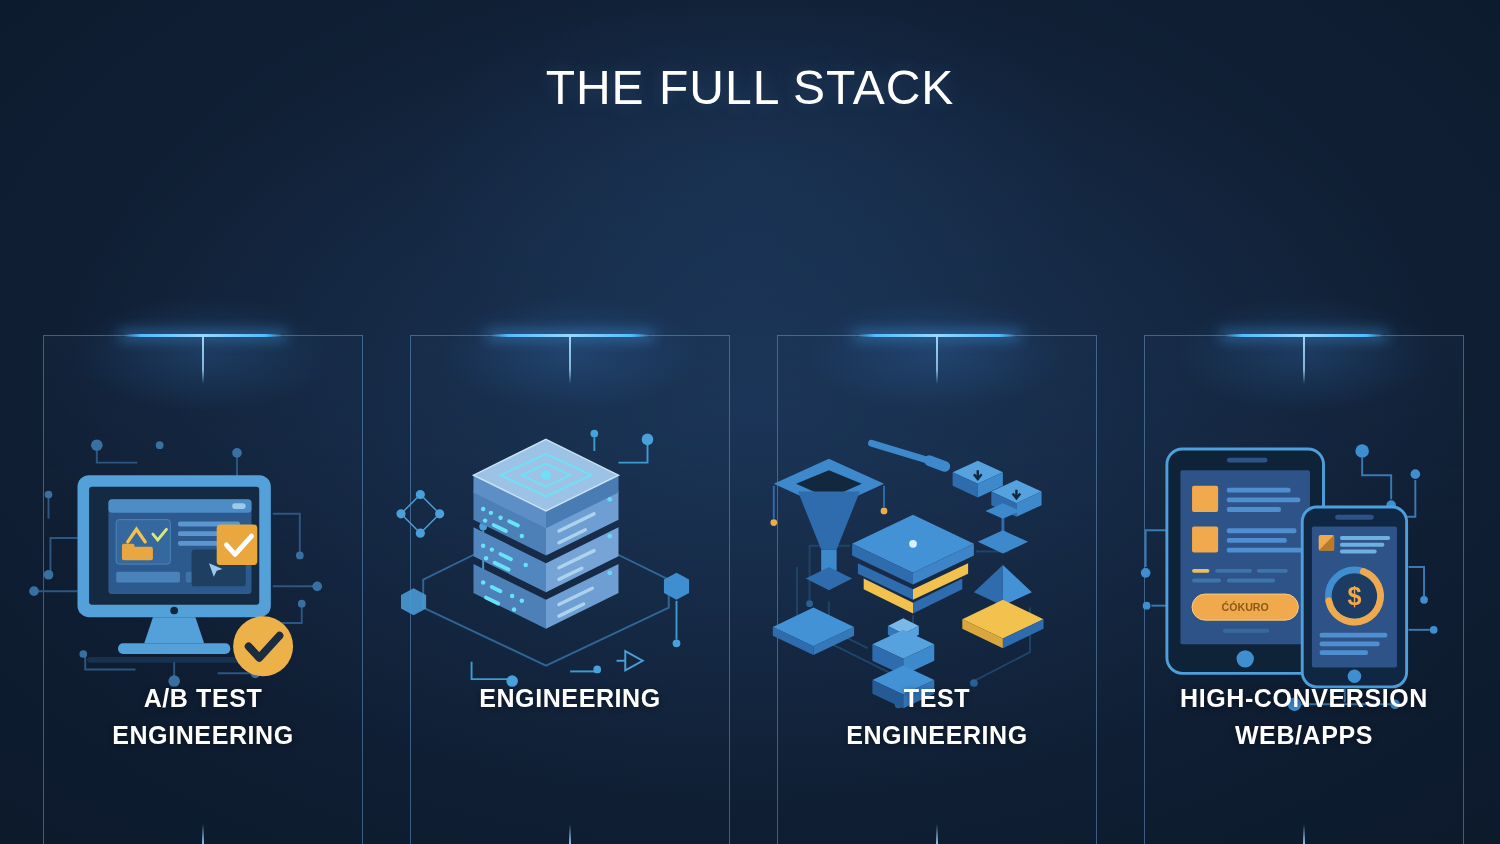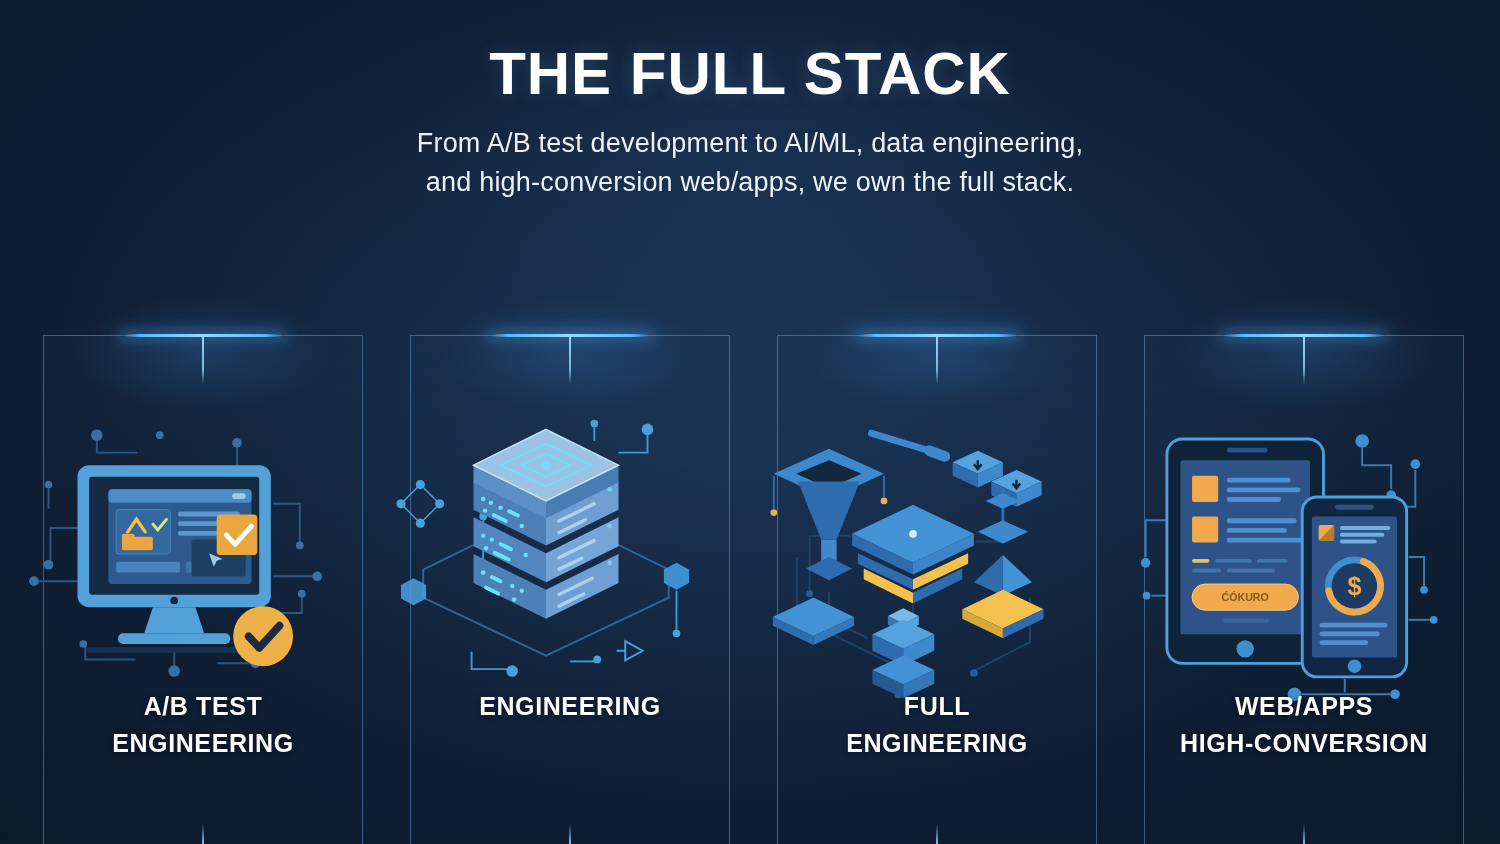--- a/index.html
+++ b/index.html
@@ -10,21 +10,21 @@
   }
   .page{
     position:absolute;inset:0;
     background:
       radial-gradient(ellipse 480px 300px at 50% 20%, rgba(40,80,130,.20), rgba(40,80,130,0) 70%),
       radial-gradient(ellipse 980px 560px at 50% 48%, rgba(42,88,146,.30), rgba(42,88,146,0) 72%),
       radial-gradient(ellipse 1600px 1000px at 50% 42%, #152740 0%, #0e1c30 55%, #0a1322 100%);
   }
   .header{position:absolute;top:0;left:0;right:0;text-align:center;}
   .title{
-    margin-top:38px;font-size:60px;font-weight:bold;color:#ffffff;
+    margin-top:52px;font-size:48px;font-weight:normal;color:#ffffff;
     letter-spacing:1px;line-height:72px;
     text-shadow:0 0 18px rgba(120,180,255,.18);
   }
   .subtitle{
     margin-top:14px;font-size:27px;font-weight:400;color:#edf2f8;
     line-height:39px;letter-spacing:.2px;
   }
   .cards{
     position:absolute;left:43px;right:36px;top:335px;bottom:0;
     display:flex;gap:47px;
@@ -51,43 +51,39 @@
     position:absolute;top:-42px;left:50%;transform:translateX(-50%);
     width:270px;height:120px;pointer-events:none;
     background:radial-gradient(ellipse at center, rgba(70,160,255,.17), rgba(70,160,255,0) 68%);
   }
   .bottom-tick{
     position:absolute;bottom:0;left:50%;transform:translateX(-50%);
     width:2px;height:20px;
     background:linear-gradient(to top, rgba(150,215,255,.9), rgba(150,215,255,0));
   }
   .card-illustration{
-    position:absolute;top:76px;left:50%;transform:translateX(-50%);
+    position:absolute;top:86px;left:50%;transform:translateX(-50%);
     width:368px;height:290px;
   }
   .card-label{
-    position:absolute;top:352px;left:0;right:0;text-align:center;
+    position:absolute;top:344px;left:0;right:0;text-align:center;
     color:#ffffff;font-size:25px;font-weight:bold;line-height:37px;
     letter-spacing:.6px;
     text-shadow:0 1px 6px rgba(0,0,0,.4);
   }
   svg{display:block;}
   .svg-label{font-family:"Liberation Sans",sans-serif;font-weight:bold;}
 </style>
 </head>
 <body>
 
 <div class="page">
 
   <div class="header">
     <div class="title">THE FULL STACK</div>
-    <div class="subtitle">
-      <div>From A/B test development to AI/ML, data engineering,</div>
-      <div>and high-conversion web/apps, we own the full stack.</div>
-    </div>
   </div>
 
   <div class="cards">
 
     <div class="card">
       <div class="top-halo"></div>
       <div class="card-illustration">
         <svg viewBox="0 0 330 300" width="320" height="290">
 
           <g stroke="#2d5680" stroke-width="2" fill="none">
@@ -349,21 +345,21 @@
             <polygon points="155,215 187,230 155,245 123,230" fill="#56a2de"></polygon>
             <polygon points="123,230 155,245 155,262 123,247" fill="#2e6cae"></polygon>
             <polygon points="155,245 187,230 187,247 155,262" fill="#3d89cc"></polygon>
             <polygon points="155,252 187,267 155,282 123,267" fill="#4492d6"></polygon>
             <polygon points="123,267 155,282 155,296 123,281" fill="#255a94"></polygon>
             <polygon points="155,282 187,267 187,281 155,296" fill="#3578b8"></polygon>
           </g>
         </svg>
       </div>
       <div class="card-label">
-        <div>FULL</div>
+        <div>TEST</div>
         <div>ENGINEERING</div>
       </div>
       <div class="bottom-tick"></div>
     </div>
 
     <div class="card">
       <div class="top-halo"></div>
       <div class="card-illustration">
         <svg viewBox="0 0 330 300" width="320" height="290">
 
@@ -442,20 +438,20 @@
             <g fill="#4f8ecf">
               <rect x="206" y="218" width="70" height="5" rx="2"></rect>
                 <rect x="206" y="227" width="62" height="5" rx="2"></rect>
                 <rect x="206" y="236" width="50" height="5" rx="2"></rect>
             </g>
             <circle cx="242" cy="263" r="7" fill="#3f8fd0"></circle>
           </g>
         </svg>
       </div>
       <div class="card-label">
+        <div>HIGH-CONVERSION</div>
         <div>WEB/APPS</div>
-        <div>HIGH-CONVERSION</div>
       </div>
       <div class="bottom-tick"></div>
     </div>
 
   </div>
 </div>
 
 </body></html>

